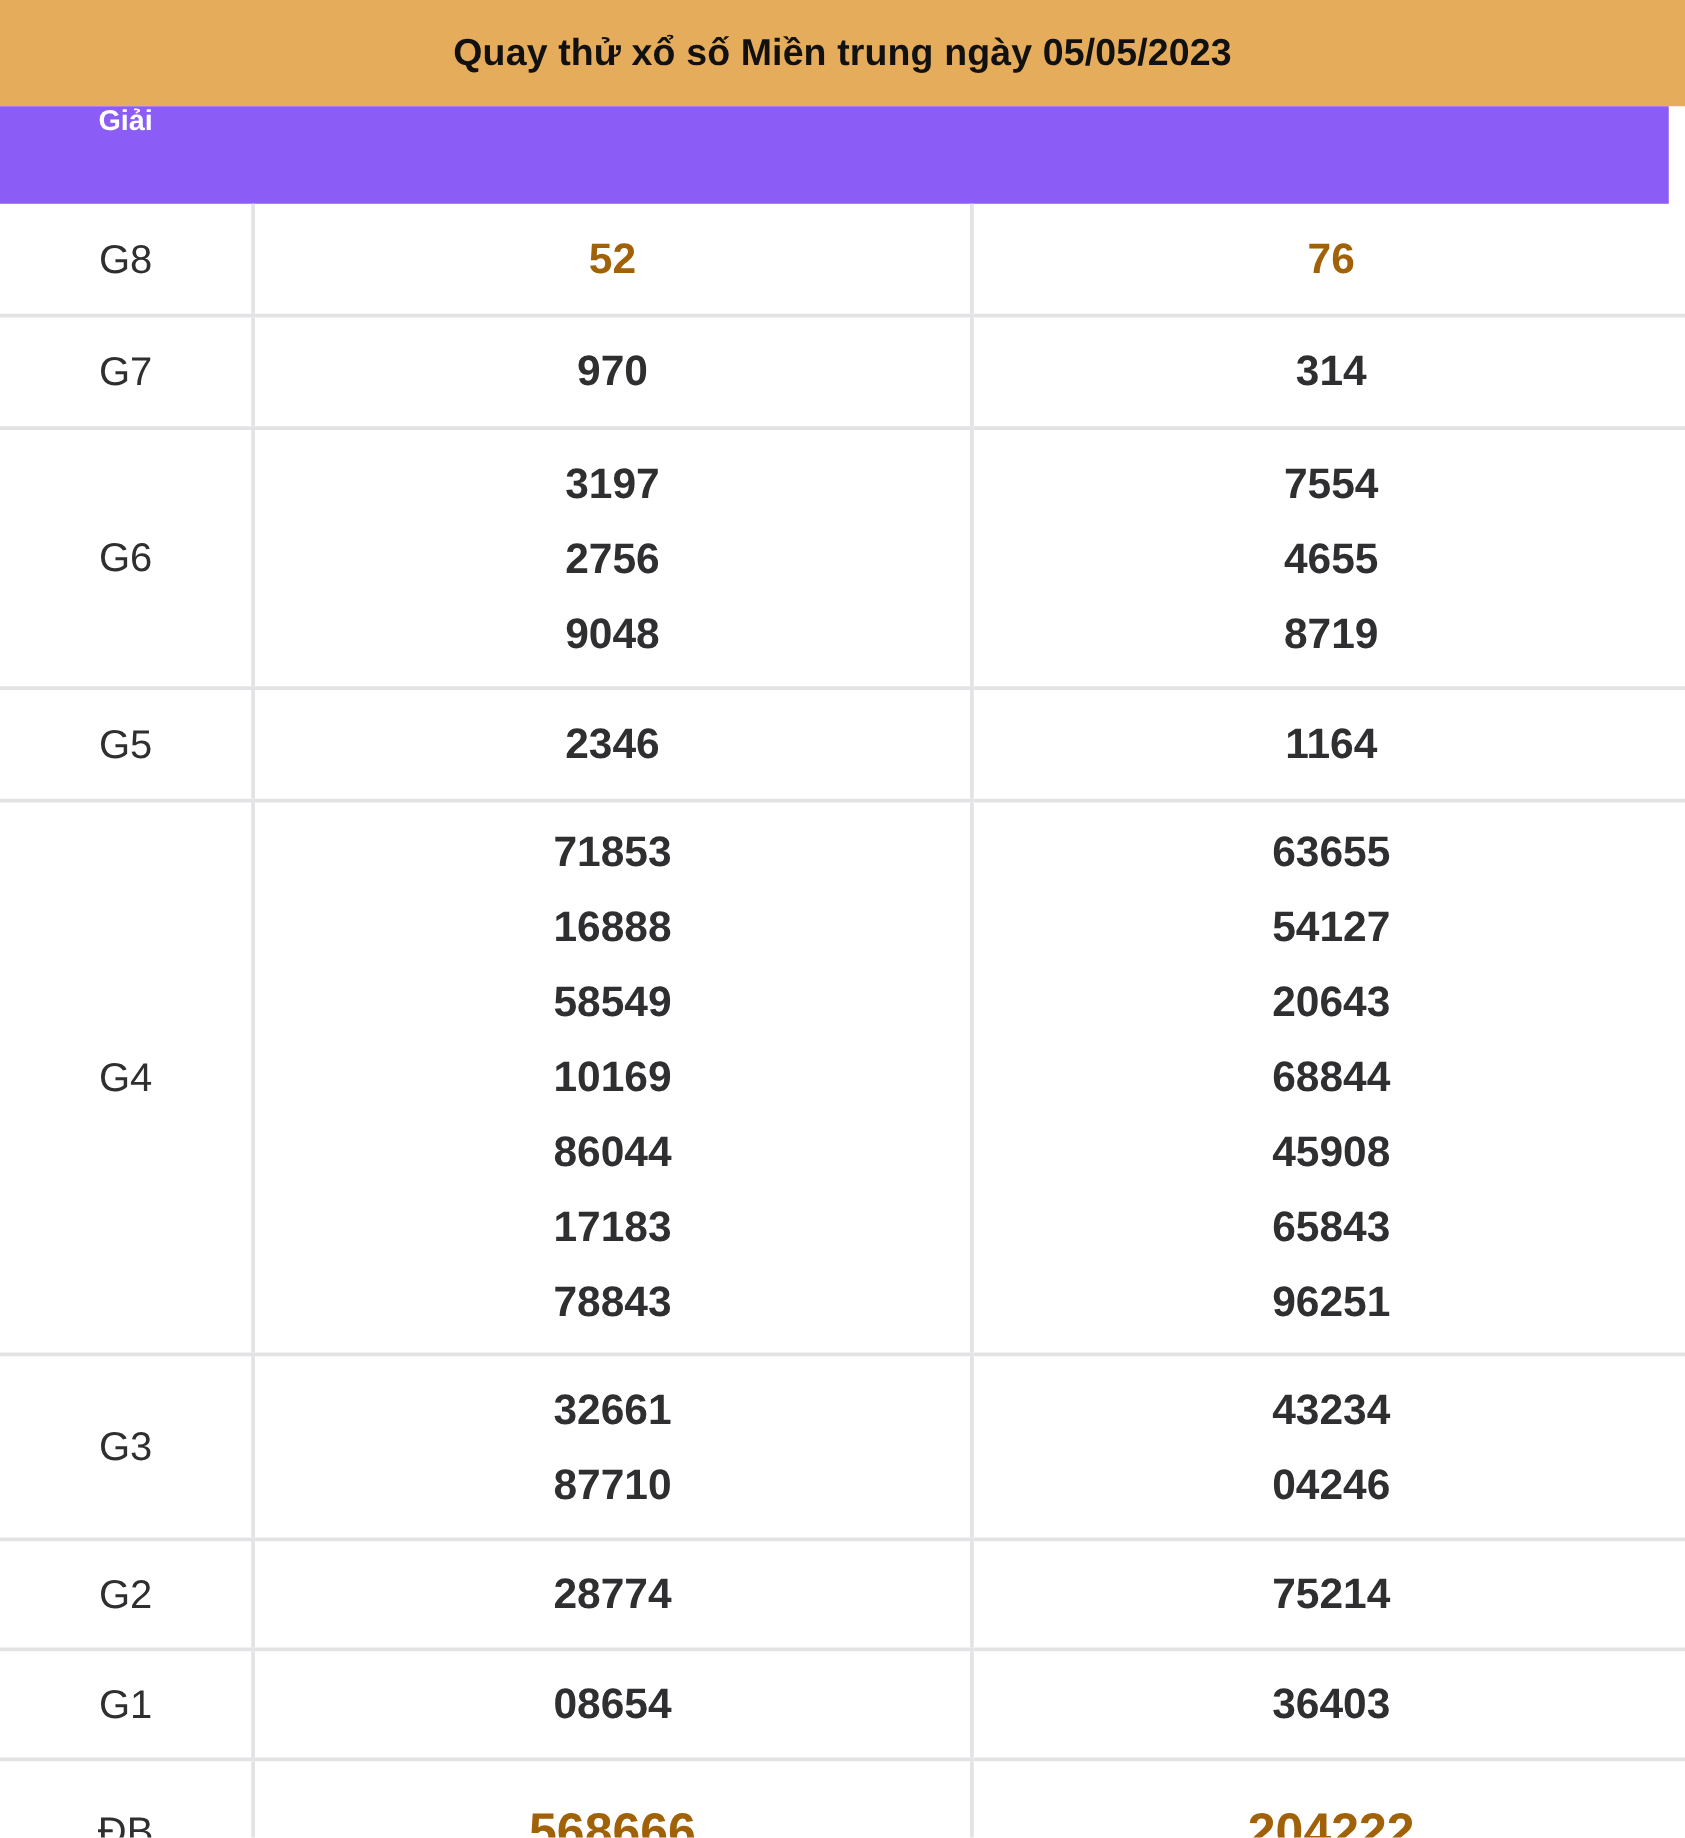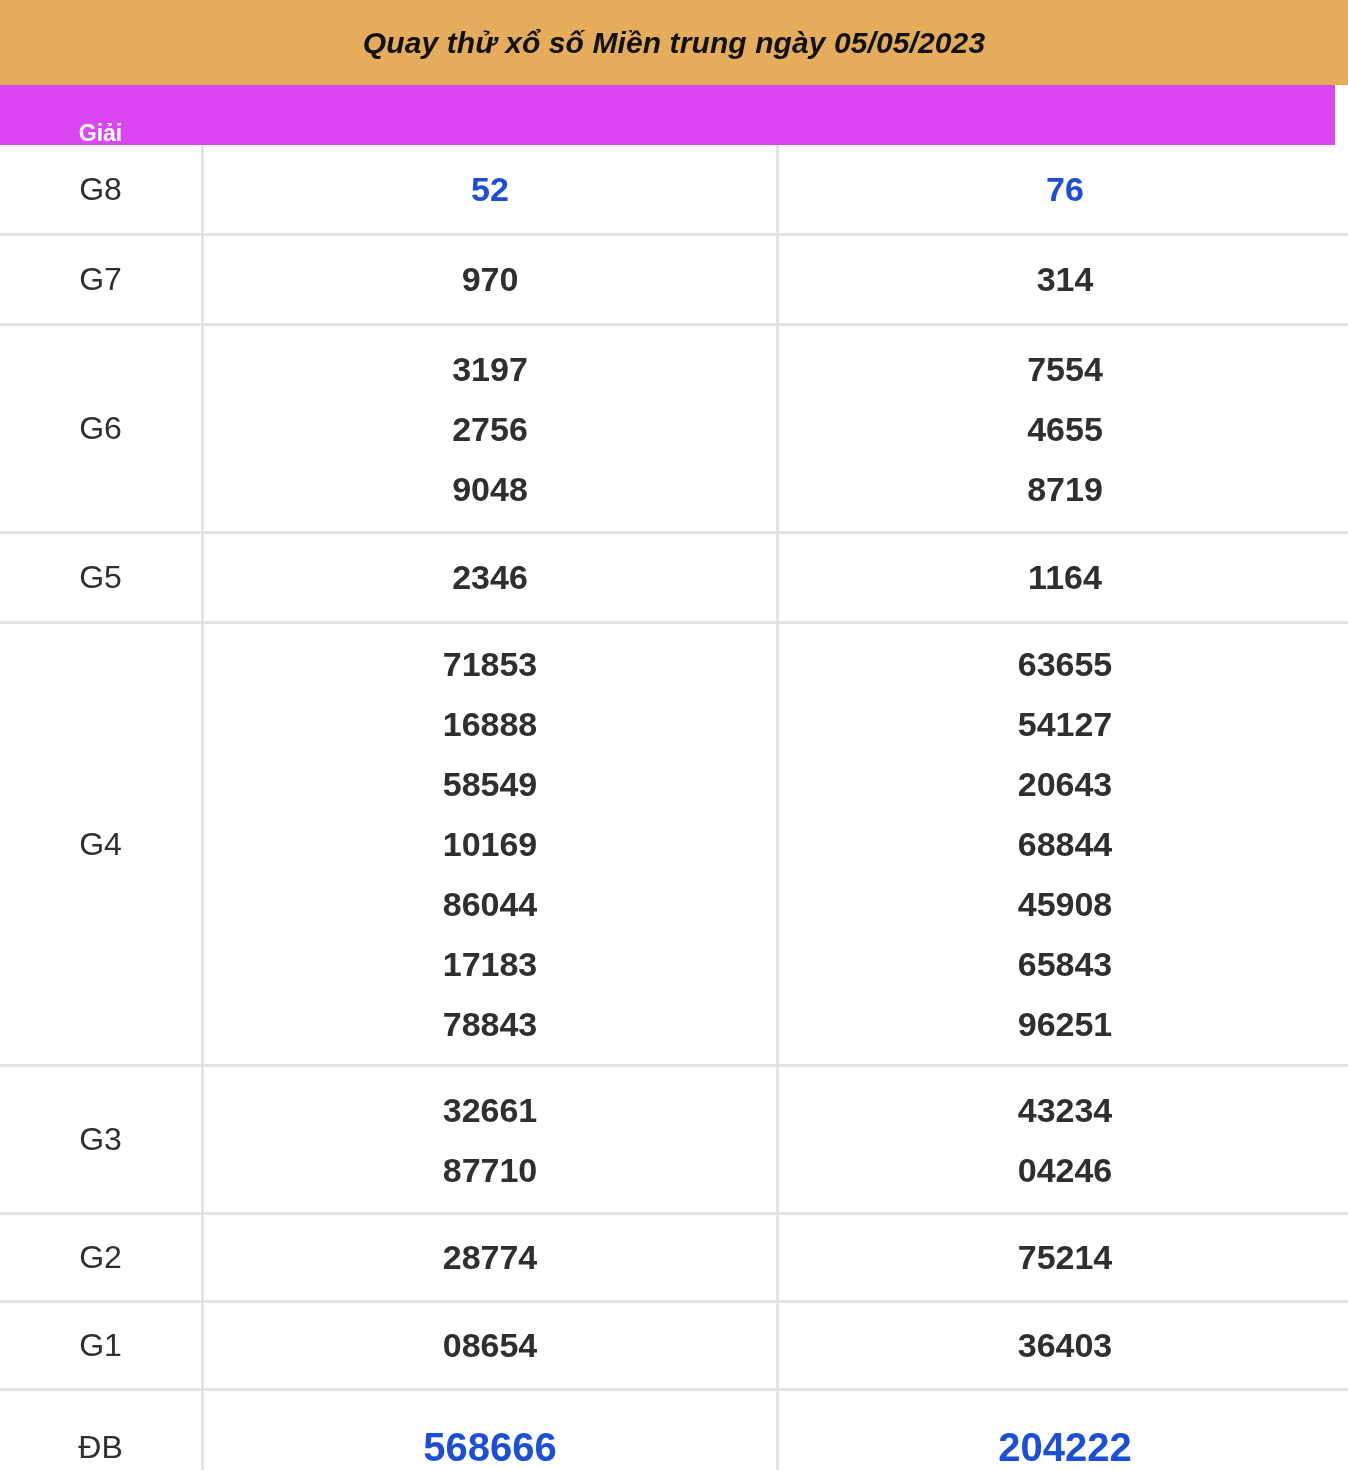--- a/index.html
+++ b/index.html
@@ -19,36 +19,35 @@
     background: #ffffff;
   }
 
   
   .title-bar {
     height: 85px;
     background: #e5ac5b;
     display: flex;
     align-items: center;
     justify-content: center;
-    font-style: italic;
   }
   .title-text {
     font-size: 30px;
     font-weight: bold;
     color: #111111;
     letter-spacing: 0.1px;
     line-height: 1;
   }
 
   
   .col-header {
-    height: 60px;
-    background: #d946ef;
+    height: 78px;
+    background: #8b5cf6;
     display: flex;
-    align-items: flex-end;
+    align-items: flex-start;
     width: 1335px;
   }
   .col-header .ch {
     font-size: 23px;
     font-weight: bold;
     color: #ffffff;
     text-align: center;
     line-height: 1;
   }
   .ch-prize   { width: 201px; }
@@ -79,21 +78,21 @@
   td.num-cell {
     border-left: 3px solid #e3e3e5;
     font-size: 34px;
     font-weight: bold;
     color: #3a3a3c;
   }
   td.col-a { width: 572px; }
   td.col-b { width: 572px; }
 
   td.num-cell.highlight {
-    color: #1d4ed8;
+    color: #a16207;
   }
   td.num-cell.highlight.big {
     font-size: 40px;
   }
 
   .num-line {
     display: block;
     line-height: 60px;
   }
 

